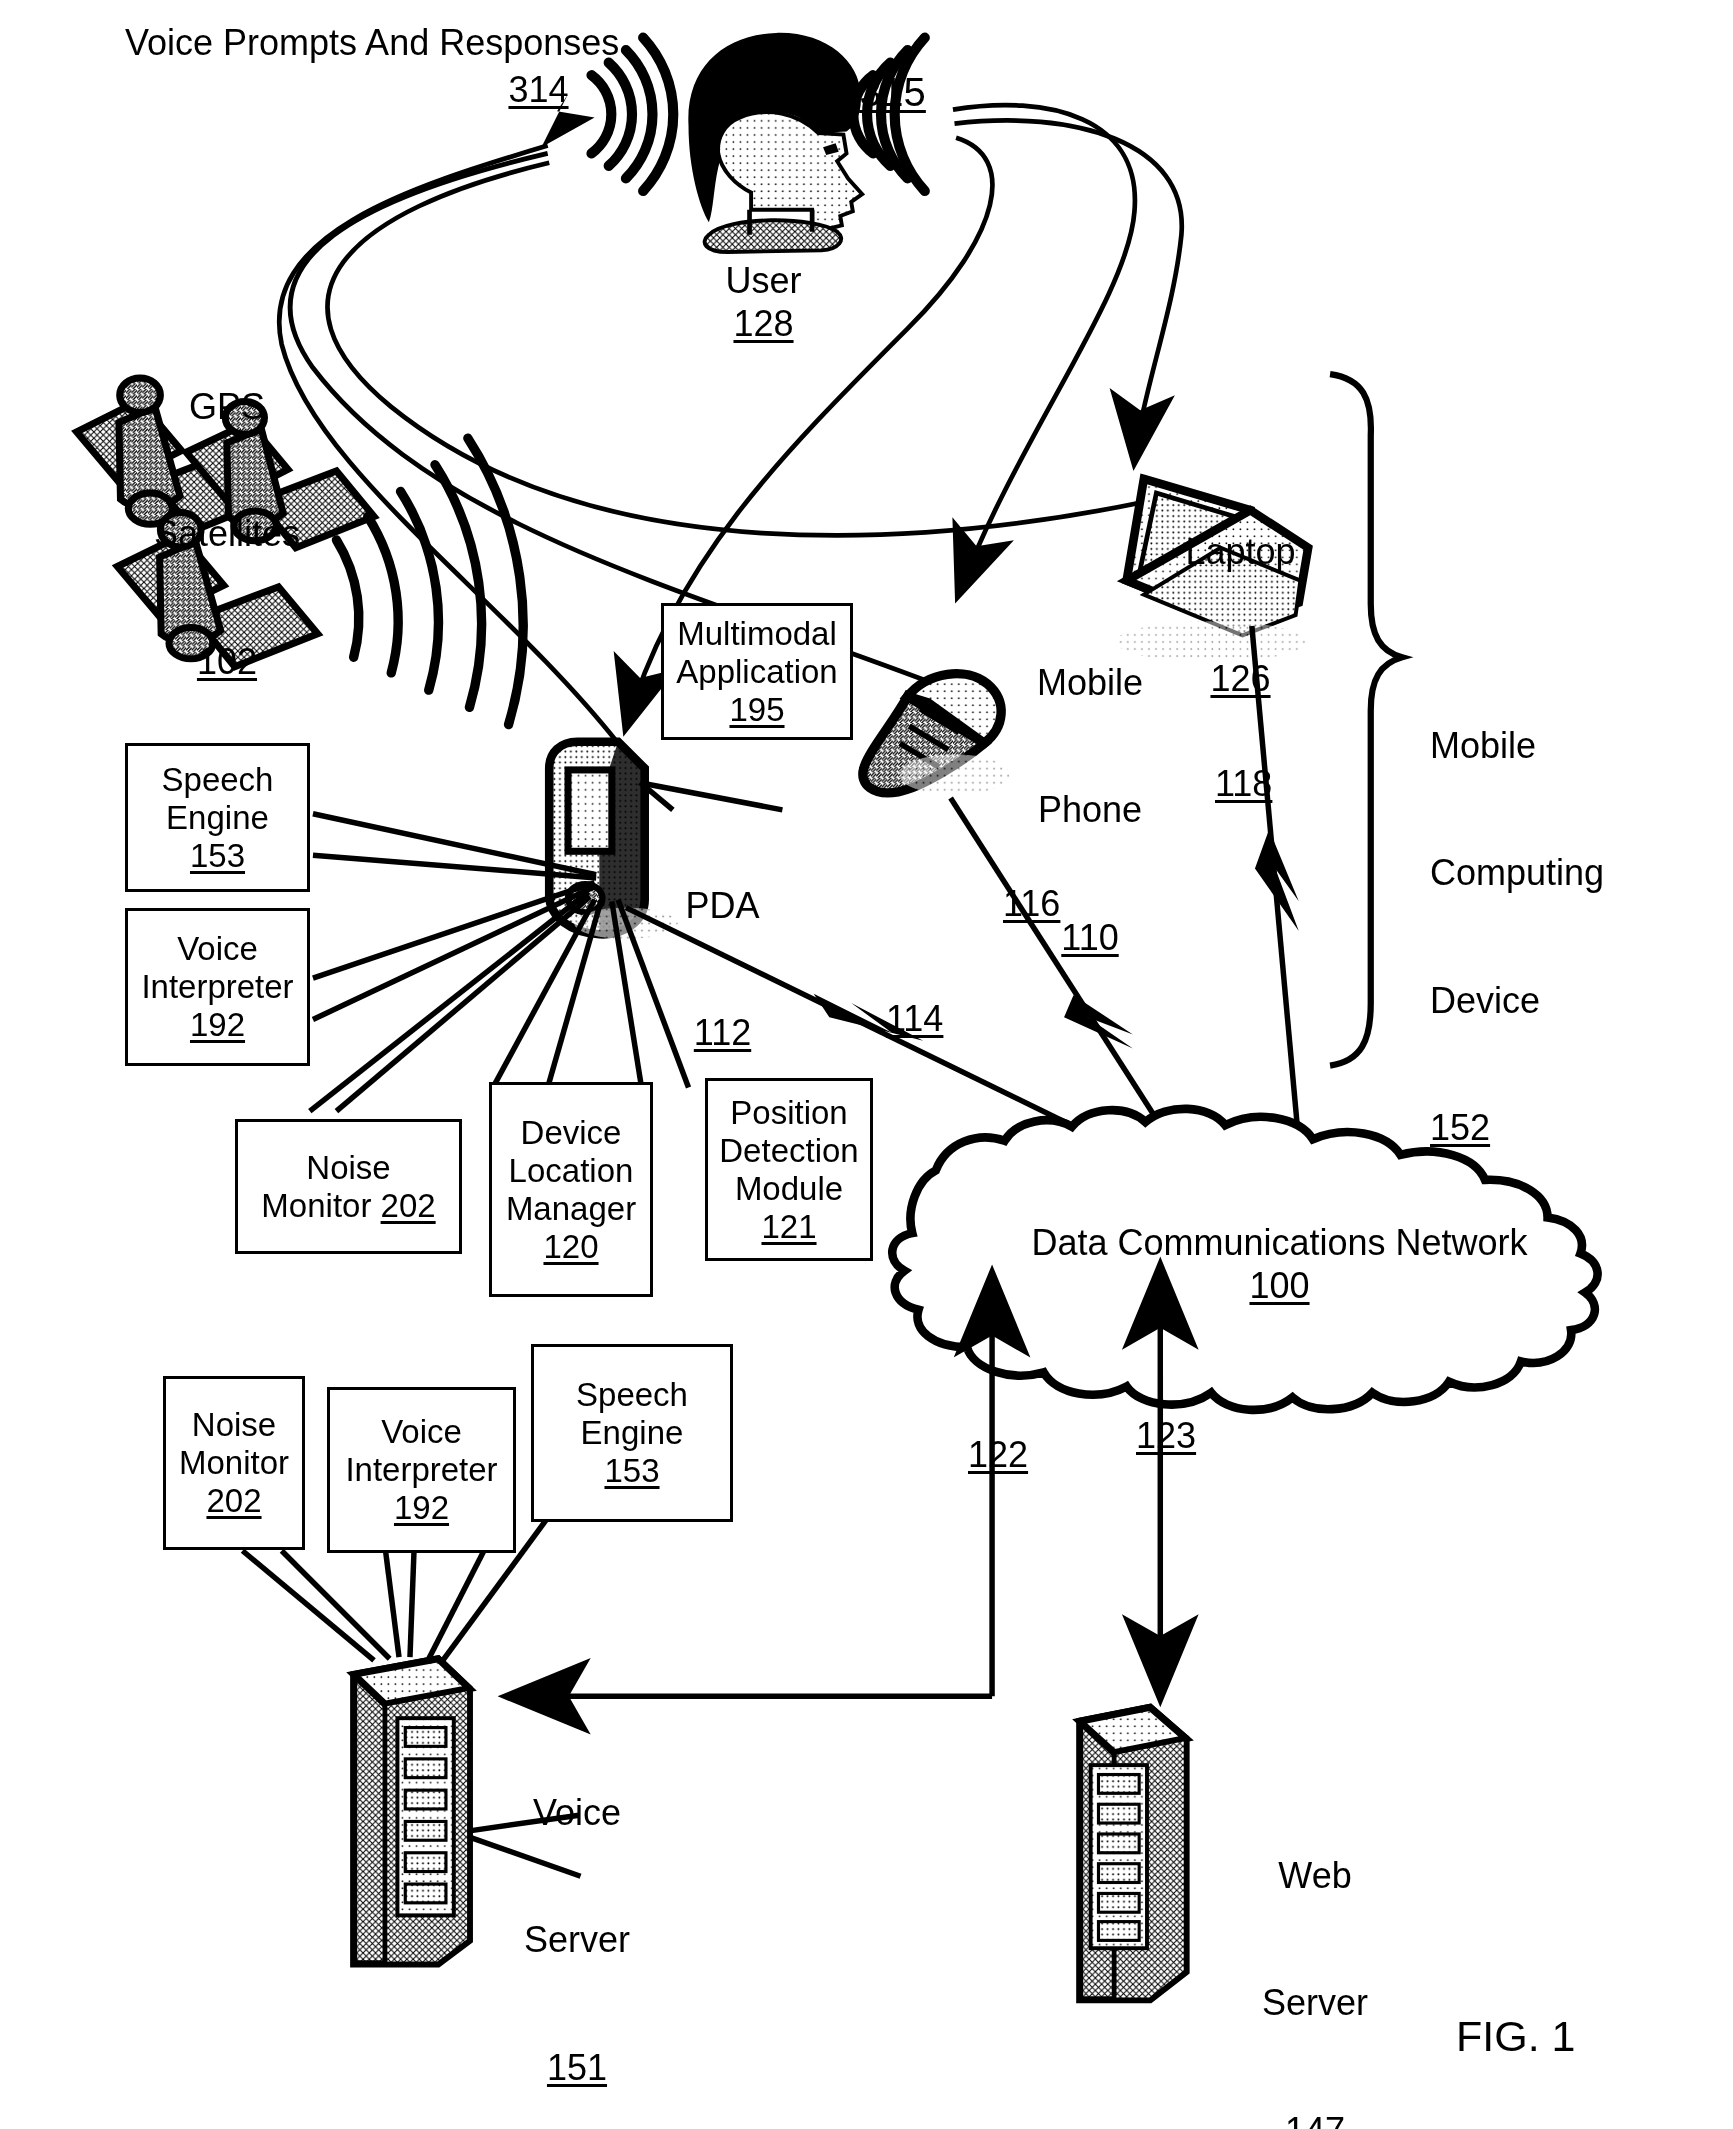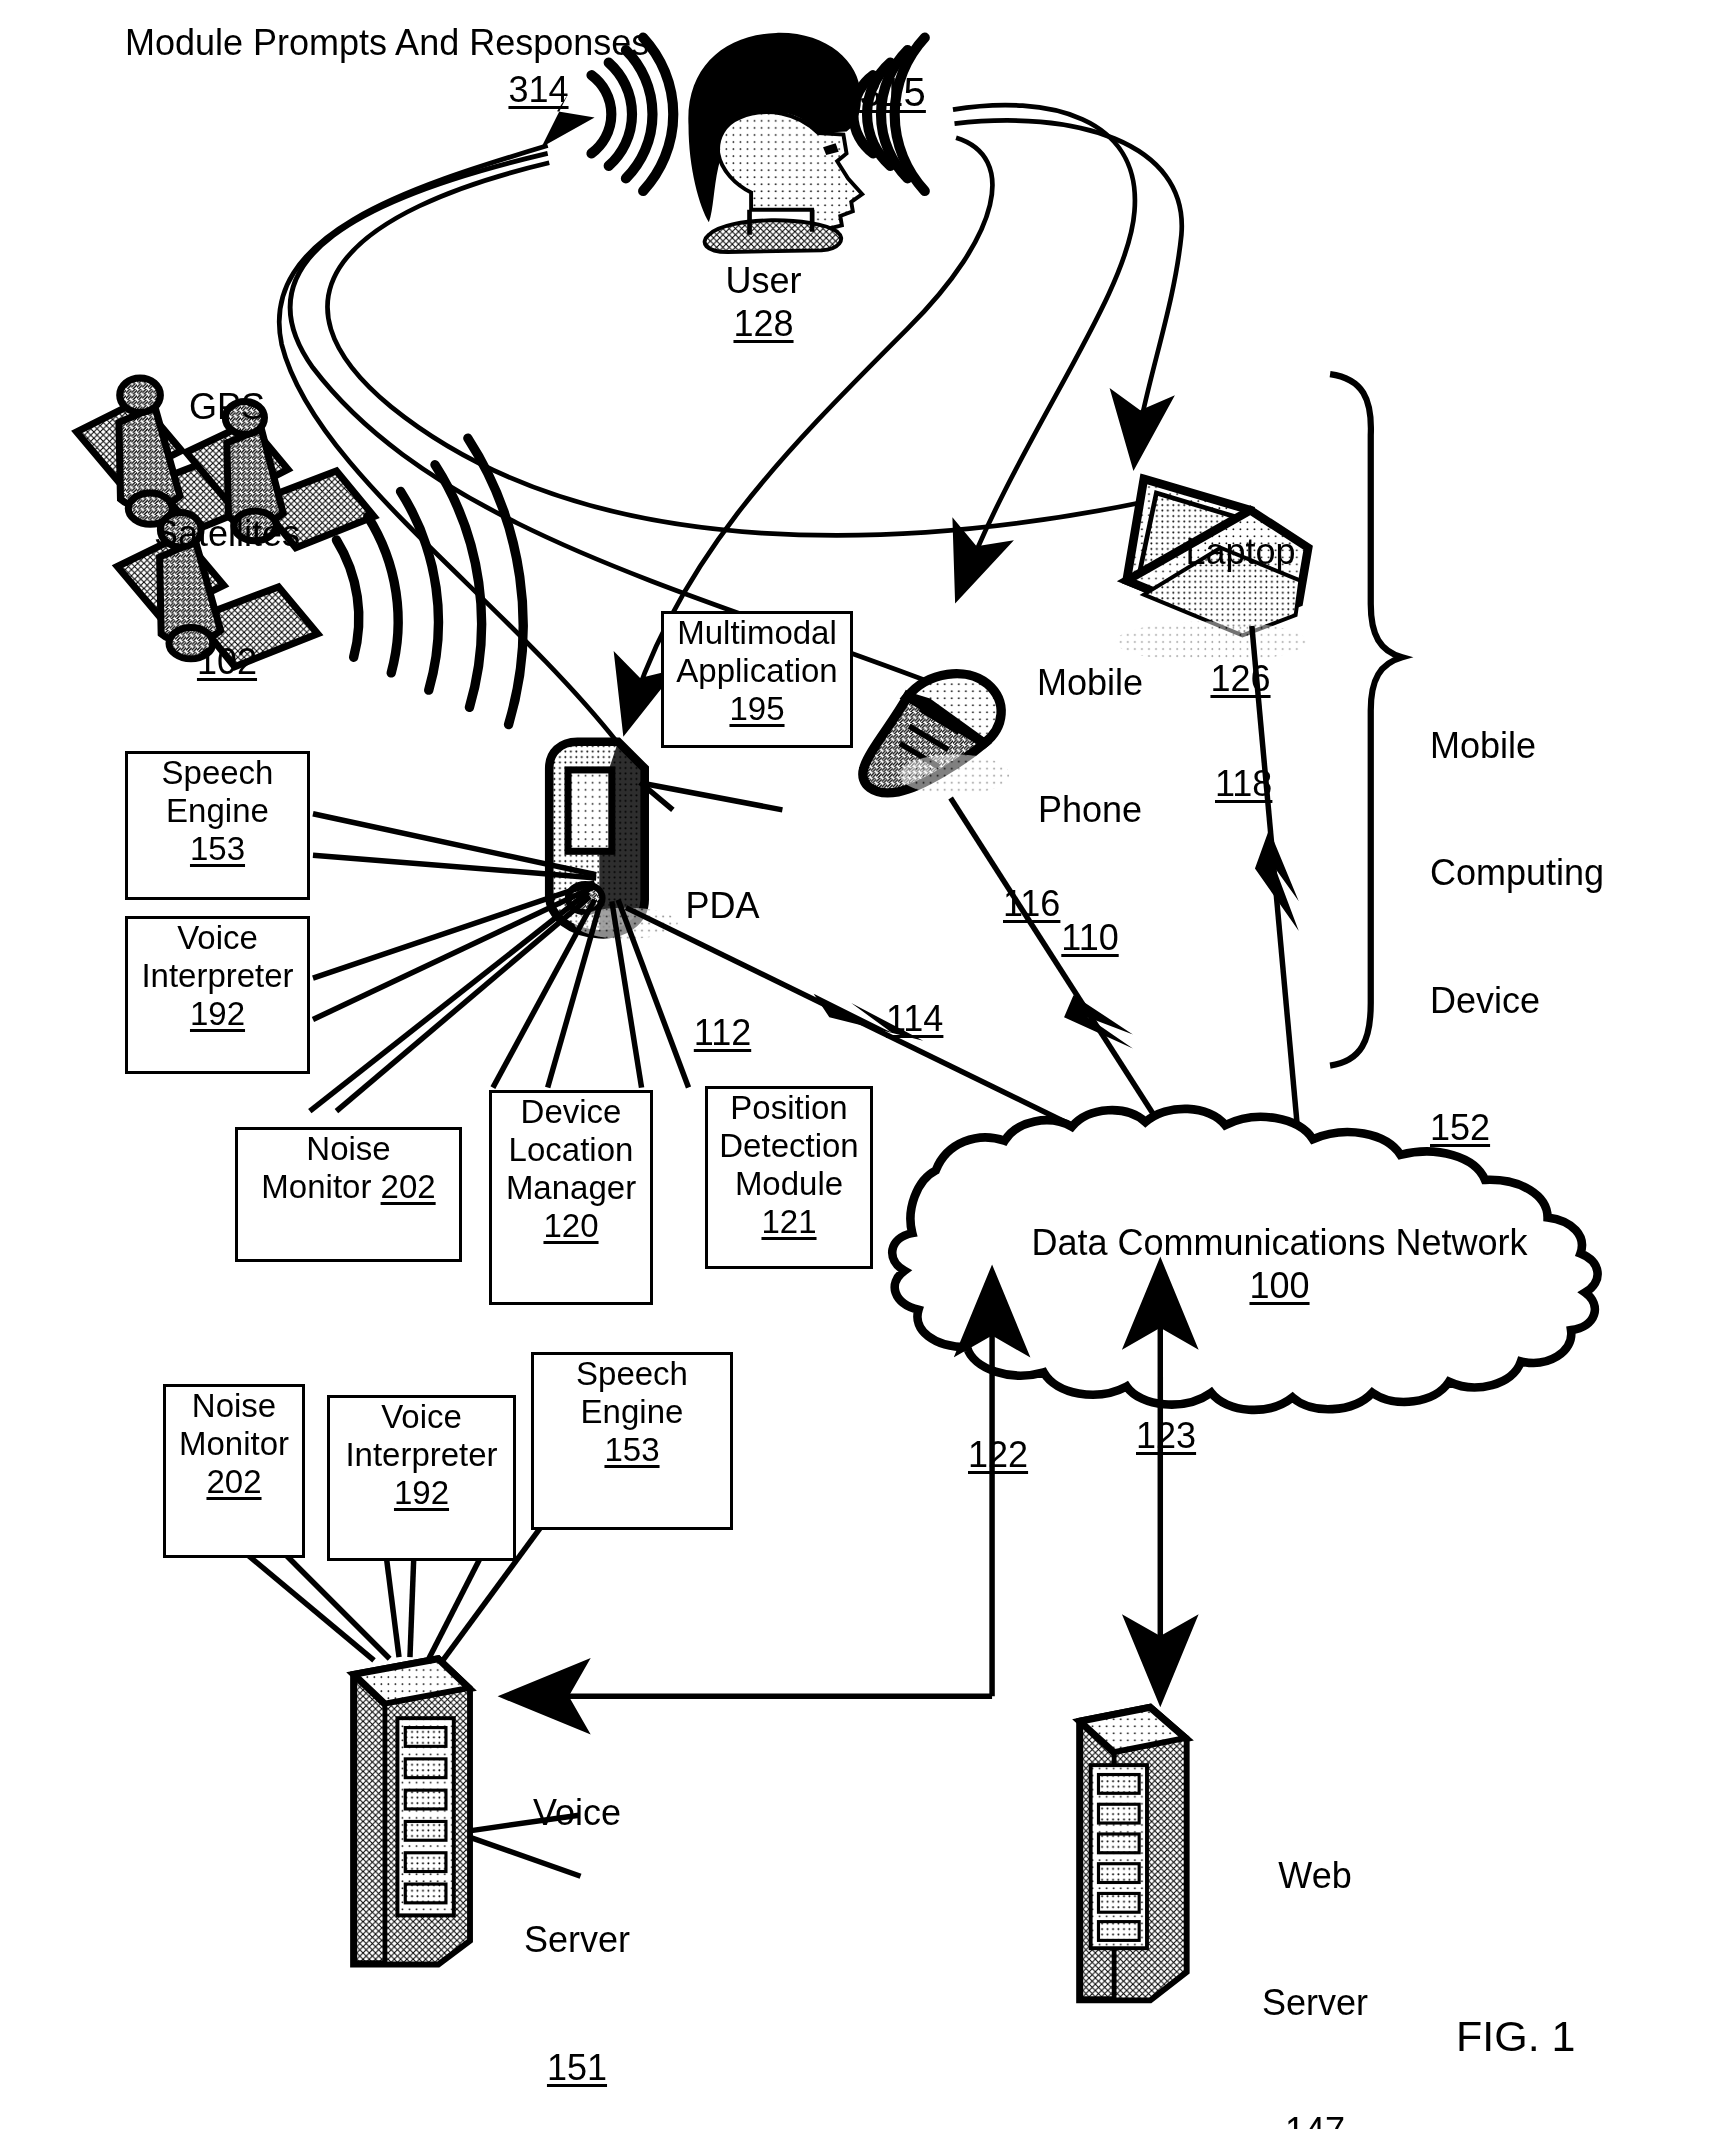--- a/index.html
+++ b/index.html
@@ -20,25 +20,24 @@
     letter-spacing:0px;
   }
   .ctr{text-align:center;}
   .num{ text-decoration:underline; text-underline-offset:3.9px; text-decoration-thickness:3.1px;}
   .box{
     position:absolute;
     border:3.9px solid #000;
     background:#fff;
     box-sizing:border-box;
     display:flex;
-    align-items:flex-start;
+    align-items:center;
     justify-content:center;
     text-align:center;
     color:#000;
-    margin-top:8px;
   }
   .box .inner{width:100%;}
   svg.ov{position:absolute;left:0;top:0;width:1733px;height:2129px;pointer-events:none;}
   .figname{position:absolute;font-size:43px;margin-left:12px;}
 </style>
 </head>
 <body>
 
 <div id="fig">
 
@@ -283,21 +282,21 @@
         <rect x="1404" y="2306" width="52" height="24"></rect>
         <rect x="1404" y="2344" width="52" height="24"></rect>
         <rect x="1404" y="2382" width="52" height="24"></rect>
         <rect x="1404" y="2420" width="52" height="24"></rect>
         <rect x="1404" y="2456" width="52" height="24"></rect>
       </g>
     </g>
 
   </svg>
 
-  <div class="lbl" style="left:125px; top:22px; font-size:36px;">Module Prompts And Responses</div>
+  <div class="lbl" style="left:125px; top:22px; font-size:36px;">Voice Prompts And Responses</div>
   <div class="lbl num ctr" style="left:501px; top:69px; width:75px; font-size:36px;">314</div>
 
   <div class="lbl num ctr" style="left:855px; top:69px; width:75px; font-size:40px;">315</div>
 
   <div class="lbl ctr" style="left:642px; top:218px; width:203px; font-size:36px;">
     <span>User</span>
     <span class="num">128</span>
   </div>
 
   <div class="lbl ctr" style="left:133px; top:301px; width:188px; font-size:36px;">

